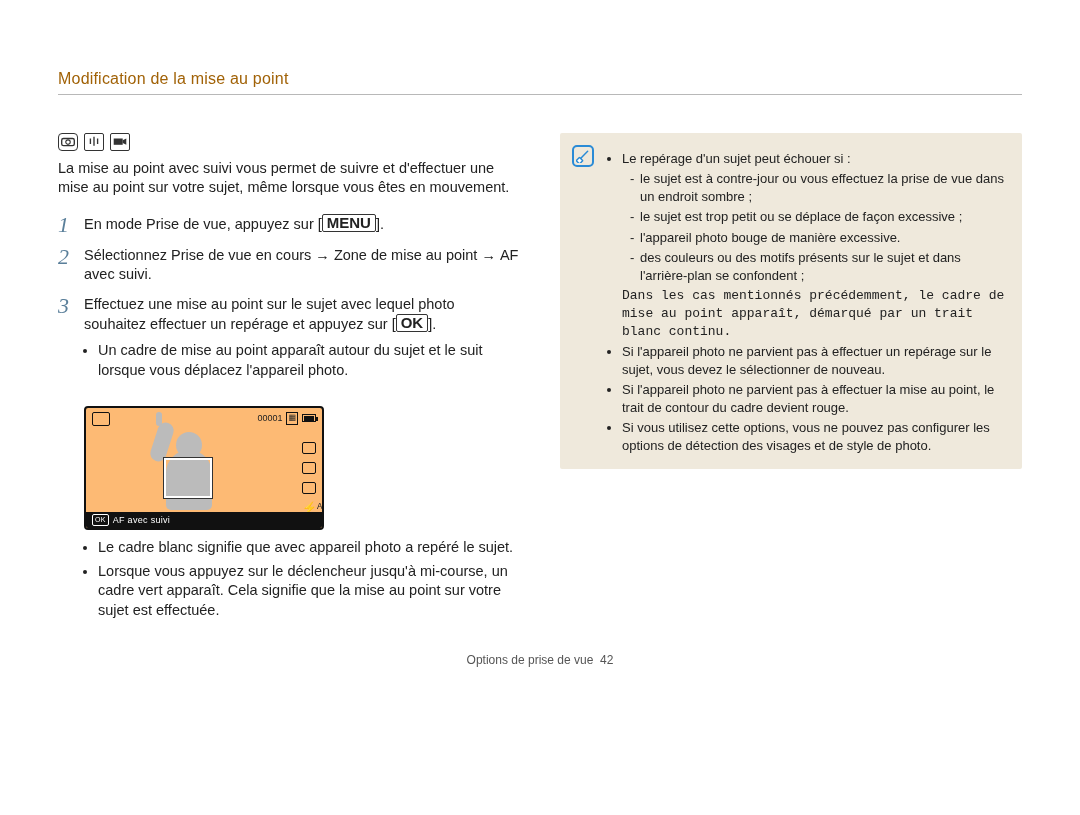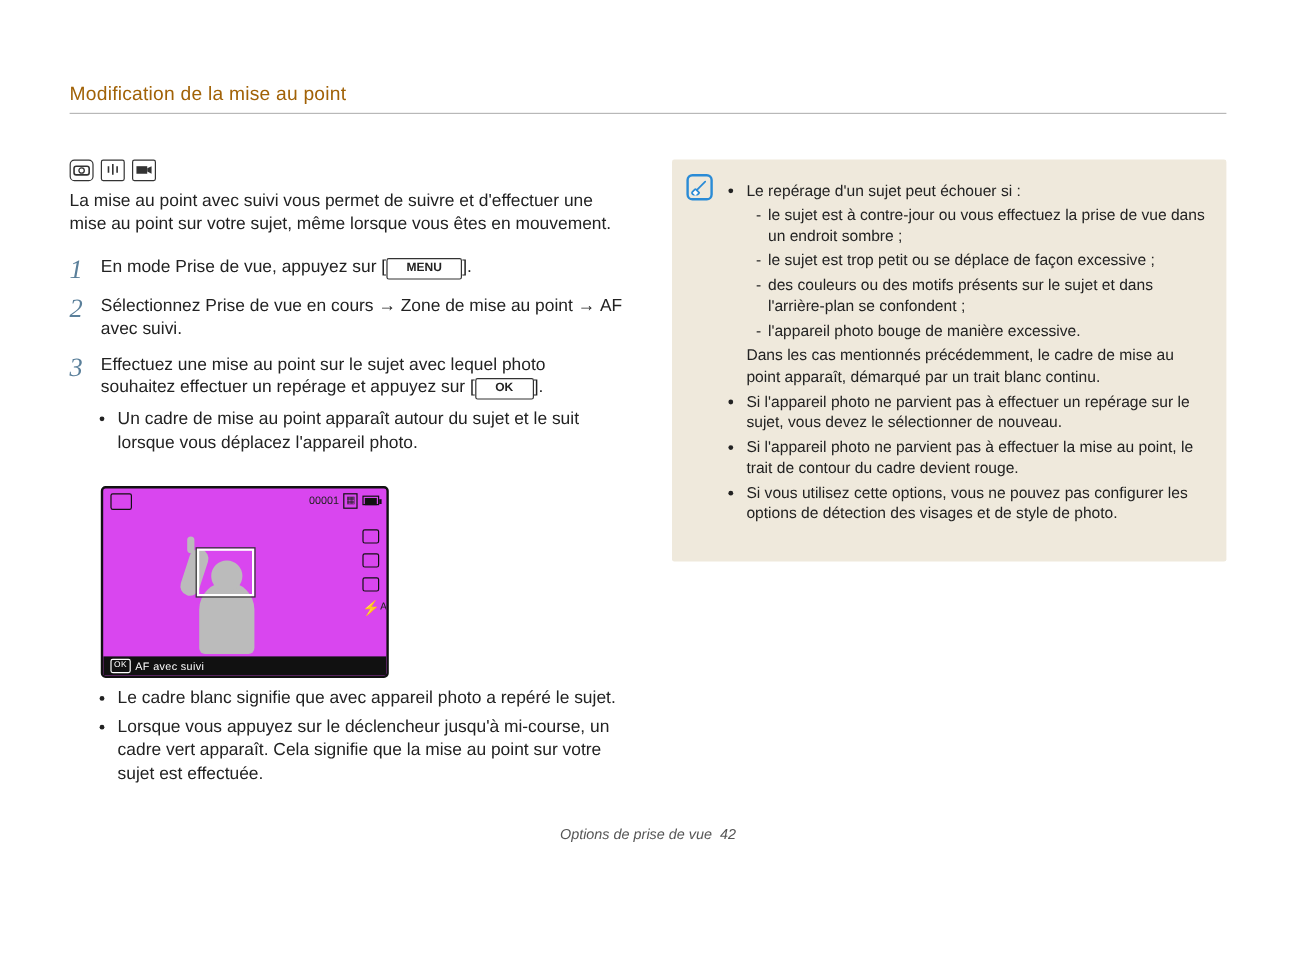--- a/index.html
+++ b/index.html
@@ -60,36 +60,36 @@
     font-style:italic;
     font-size:22px;
     color:var(--step);
     width:16px;
     line-height:1;
     flex:none;
   }
   .step-body{flex:1;}
   .inline-label{
     border:1.5px solid #333;
-    padding:0 16px;
+    padding:0 4px;
     font-weight:700;
-    font-size:10px;
+    font-size:15px;
     display:inline-block;
     line-height:16px;
     vertical-align:1px;
     border-radius:2px;
   }
   .sub-bullets{margin:6px 0 16px 0;padding:0 0 0 14px;}
   .sub-bullets li{margin:4px 0;}
   .lcd{
     margin:10px 0 8px 26px;
-    width:240px;height:160px;
+    width:240px;height:124px;
     border:2px solid #111;
     border-radius:4px;
-    background:#d946ef;
+    background:#fdba74;
     position:relative;
     overflow:hidden;
   }
   .lcd .topbar{
     position:absolute;top:4px;right:6px;left:6px;display:flex;justify-content:space-between;align-items:center;font-size:9px;
   }
   .lcd .topbar .right{display:flex;gap:4px;align-items:center;}
   .lcd .corner-icon{position:absolute;top:4px;left:6px;width:18px;height:14px;border:1.5px solid #111;border-radius:2px;}
   .lcd .side-icons{position:absolute;right:6px;top:34px;display:flex;flex-direction:column;gap:8px;align-items:center;}
   .lcd .side-icons span{width:14px;height:12px;border:1.5px solid #111;border-radius:2px;display:block;}
@@ -116,42 +116,41 @@
     position:absolute;left:0;right:0;bottom:0;height:16px;background:#111;color:#fff;font-size:9px;display:flex;align-items:center;padding:0 6px;letter-spacing:0.3px;
   }
   .lcd .bottombar .ok{border:1px solid #fff;font-size:7px;padding:0 2px;border-radius:2px;margin-right:4px;}
   .bullets{margin:4px 0 0 26px;padding:0 0 0 14px;}
   .bullets li{margin:4px 0;}
 
   
   .tip{
     background:var(--tip-bg);
     border-radius:2px;
-    padding:14px 16px 28px 48px;
+    padding:14px 16px 12px 48px;
     position:relative;
     font-size:13px;
     line-height:1.35;
   }
   .tip-icon{
     position:absolute;left:12px;top:12px;width:22px;height:22px;border:2px solid var(--tip-icon);border-radius:5px;display:flex;align-items:center;justify-content:center;color:var(--tip-icon);
   }
   .tip-icon svg{width:14px;height:14px;}
   .tip ul{margin:0;padding-left:14px;}
   .tip ul ul{list-style:none;padding-left:8px;}
   .tip ul ul li{position:relative;padding-left:10px;}
   .tip ul ul li::before{content:"-";position:absolute;left:0;}
   .tip li{margin:3px 0;}
-  .tip .follow{margin-top:2px;}
+  .tip .follow{margin-top:2px;font-family:Liberation Mono, monospace;}
 
   .footer{
     text-align:center;
     font-size:12px;
     color:#555;
     margin-top:28px;
-    font-style:italic;
   }
   strong,.bold{font-weight:400;}
 </style>
 </head>
 <body>
 
 <div class="page">
   <div class="page-section-title">Modification de la mise au point</div>
 
   <div class="cols">
@@ -251,22 +250,22 @@
             <path d="M4 20 L20 4"></path>
             <rect x="2" y="16" width="8" height="8" rx="1" transform="rotate(-45 6 20)" fill="#fff"></rect>
           </svg>
         </div>
         <ul>
           <li>
             <span>Le repérage d'un sujet peut échouer si :</span>
             <ul>
               <li>le sujet est à contre-jour ou vous effectuez la prise de vue dans un endroit sombre ;</li>
               <li>le sujet est trop petit ou se déplace de façon excessive ;</li>
+              <li>l'appareil photo bouge de manière excessive.</li>
               <li>des couleurs ou des motifs présents sur le sujet et dans l'arrière-plan se confondent ;</li>
-              <li>l'appareil photo bouge de manière excessive.</li>
             </ul>
             <div class="follow">Dans les cas mentionnés précédemment, le cadre de mise au point apparaît, démarqué par un trait blanc continu.</div>
           </li>
           <li>Si l'appareil photo ne parvient pas à effectuer un repérage sur le sujet, vous devez le sélectionner de nouveau.</li>
           <li>Si l'appareil photo ne parvient pas à effectuer la mise au point, le trait de contour du cadre devient rouge.</li>
           <li>Si vous utilisez cette options, vous ne pouvez pas configurer les options de détection des visages et de style de photo.</li>
         </ul>
       </div>
     </div>
   </div>

